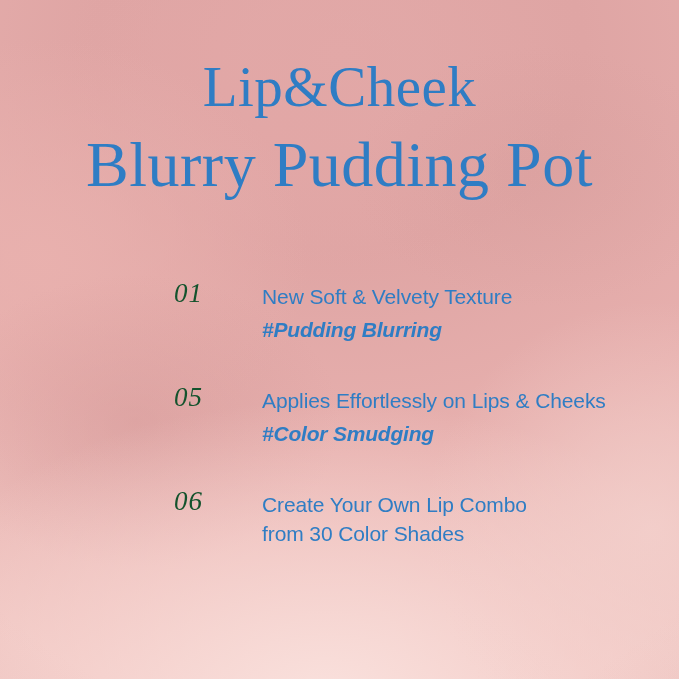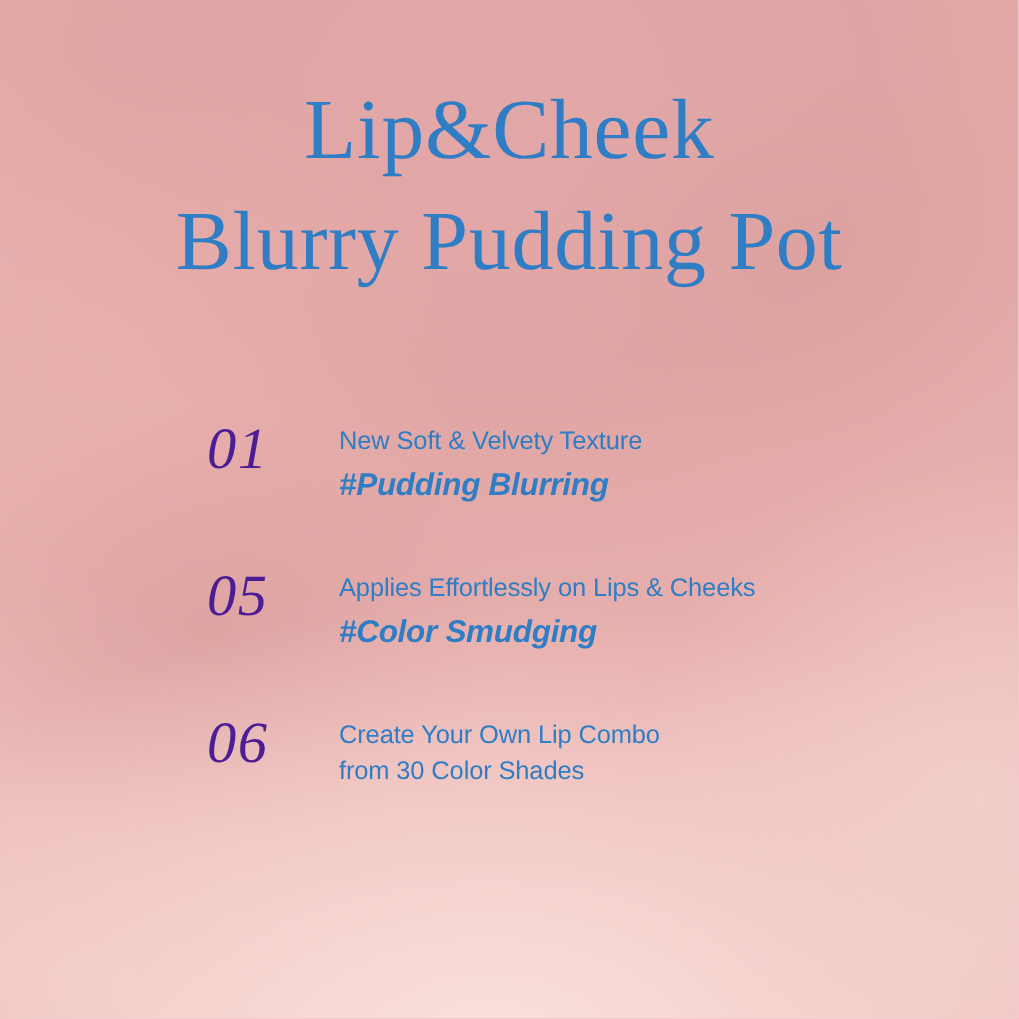--- a/index.html
+++ b/index.html
@@ -85,54 +85,55 @@
     color: #2f7dc4;
     line-height: 1.0;
     letter-spacing: 0.5px;
     white-space: nowrap;
   }
   .title-line-1 {
     font-size: 57px;
     margin-bottom: 18px;
   }
   .title-line-2 {
-    font-size: 56px;
+    font-size: 64px;
   }
 
   
   .features {
     position: absolute;
     top: 278px;
     left: 138px;
     right: 60px;
   }
   .feature {
     display: flex;
     align-items: flex-start;
     margin-bottom: 40px;
   }
   .feature:last-child {
     margin-bottom: 0;
   }
   .feature-num {
     font-family: "Liberation Serif", "DejaVu Serif", serif;
     font-style: italic;
-    font-size: 39px;
-    color: #4c1d95;
+    font-size: 27px;
+    color: #14532d;
     width: 88px;
     flex: 0 0 88px;
     line-height: 1.15;
     letter-spacing: 1px;
+    margin-left: 36px;
   }
   .feature-text {
     flex: 1 1 auto;
     padding-top: 4px;
   }
   .feature-desc {
-    font-size: 17px;
+    font-size: 21px;
     color: #2f7dc4;
     line-height: 1.42;
     letter-spacing: -0.1px;
   }
   .feature-tag {
     font-size: 21px;
     font-weight: bold;
     color: #2f7dc4;
     margin-top: 6px;
     letter-spacing: -0.2px;

